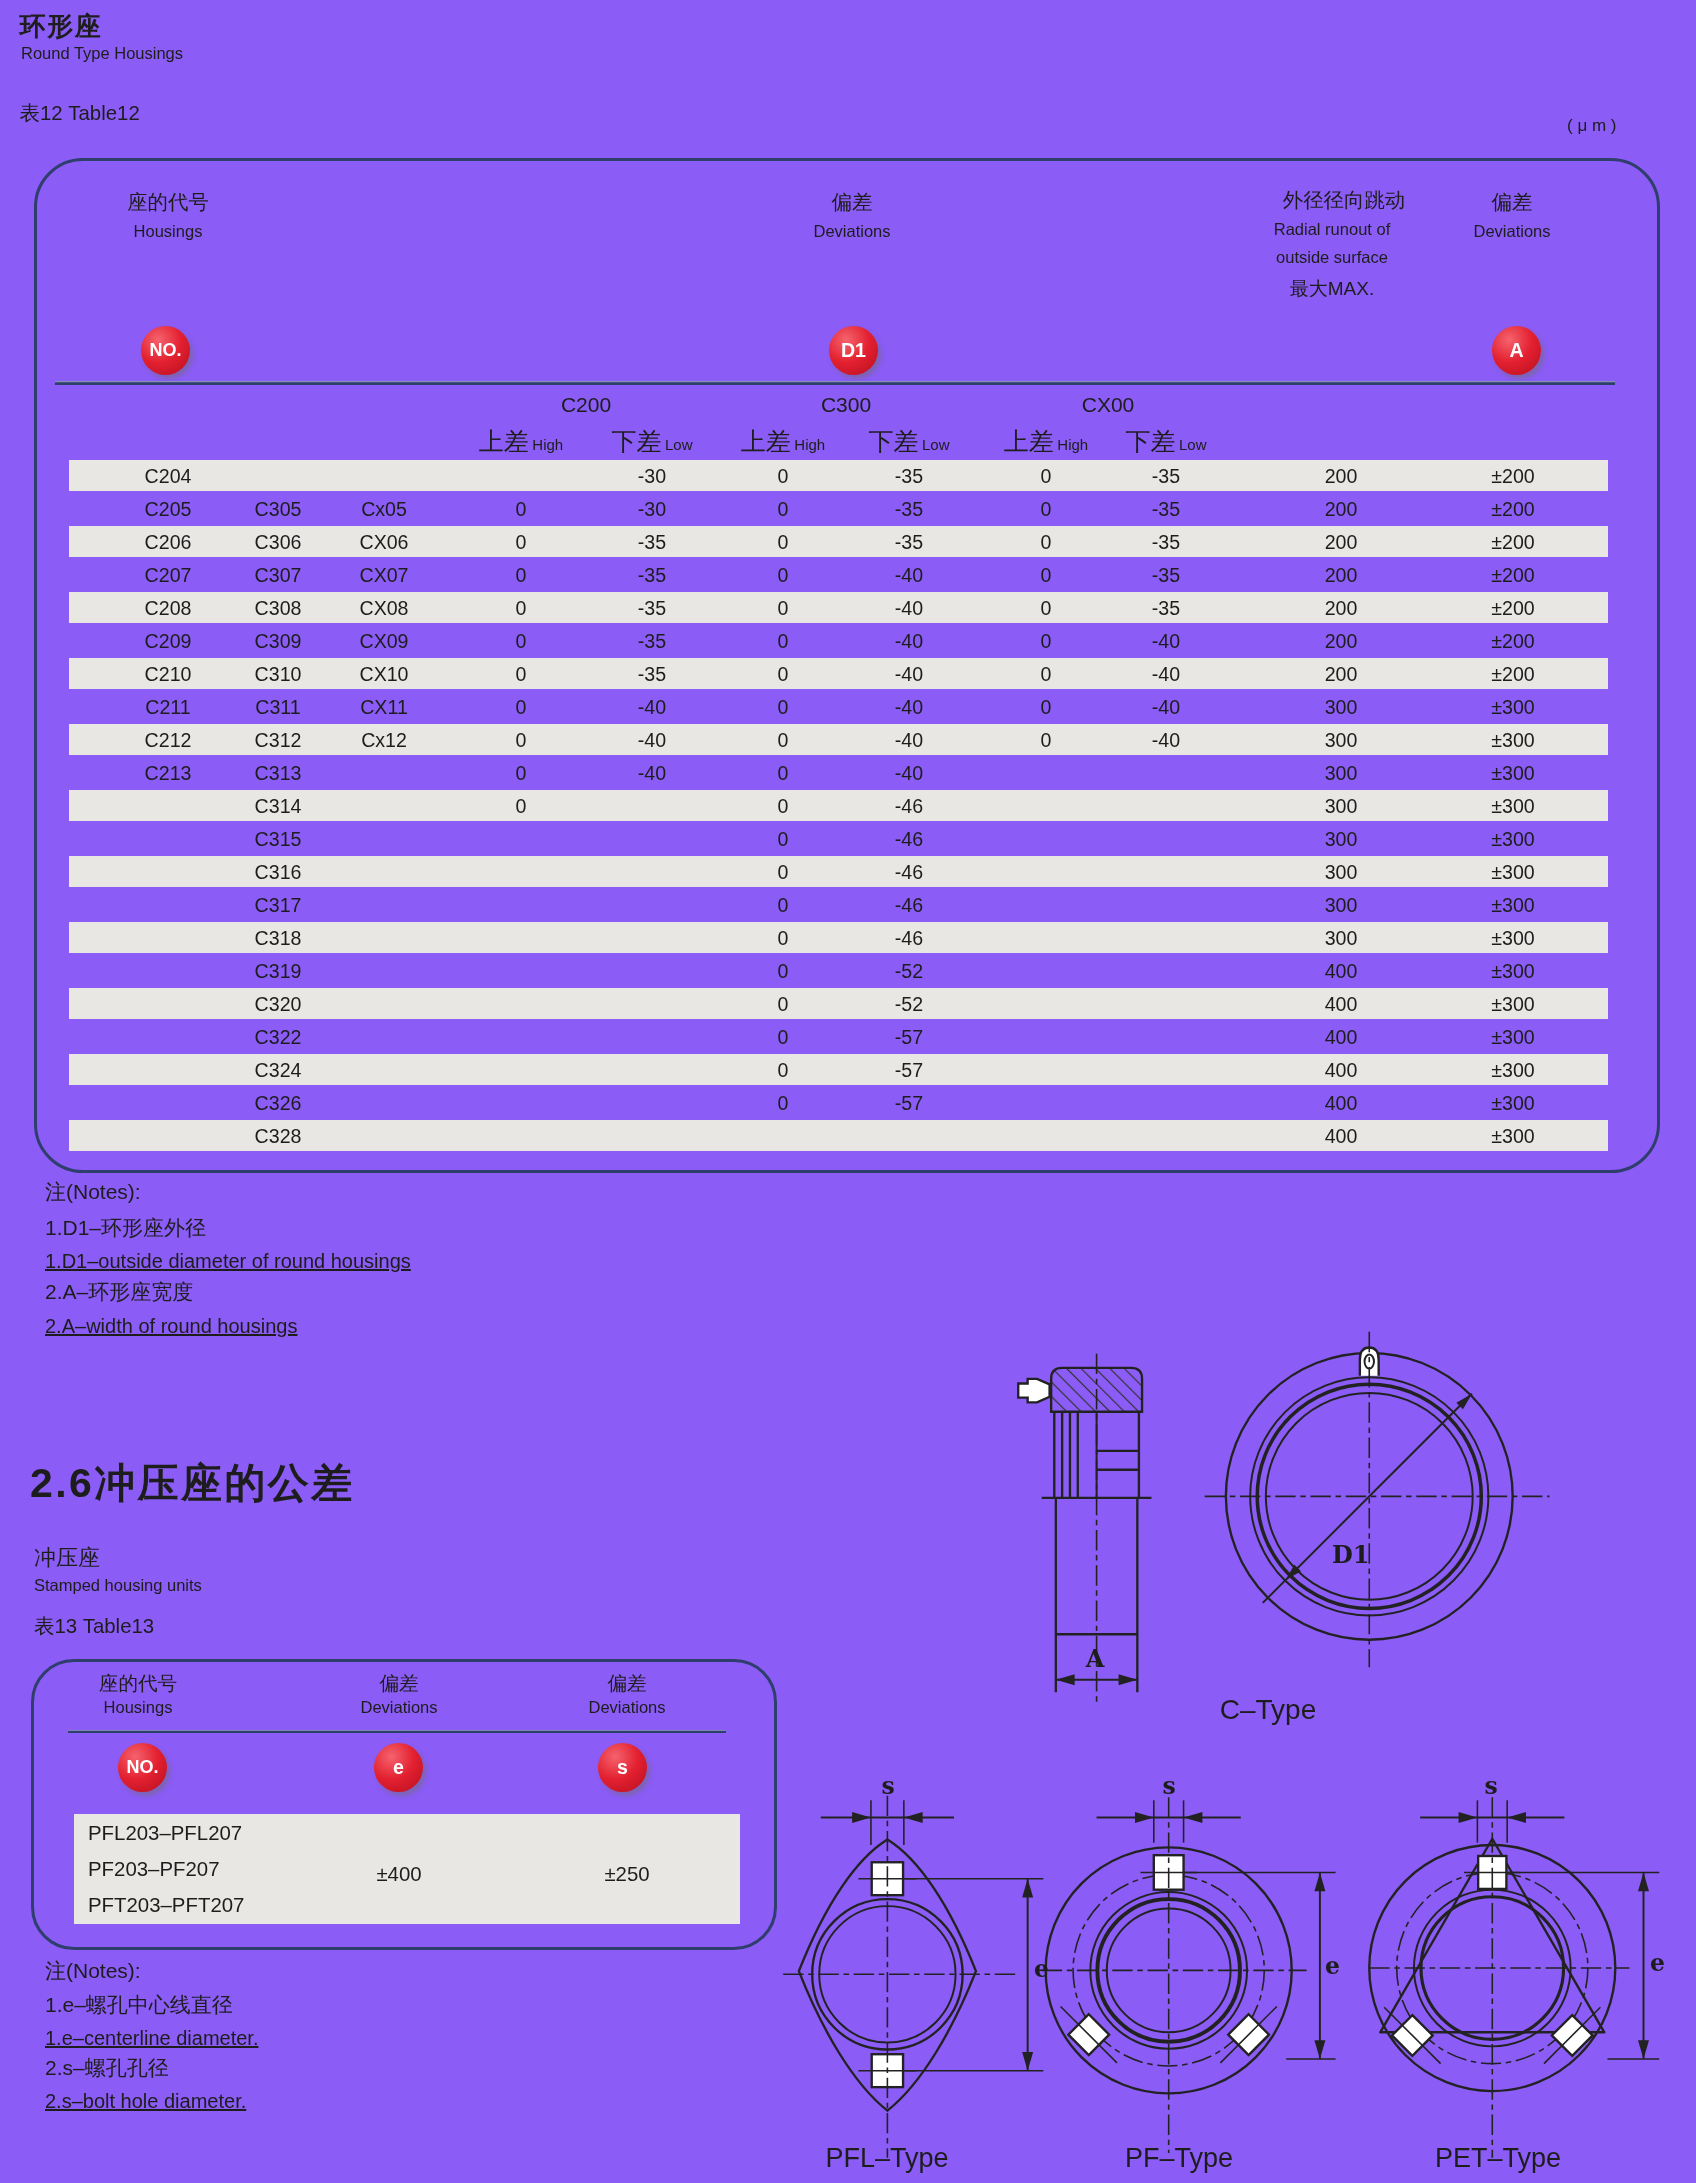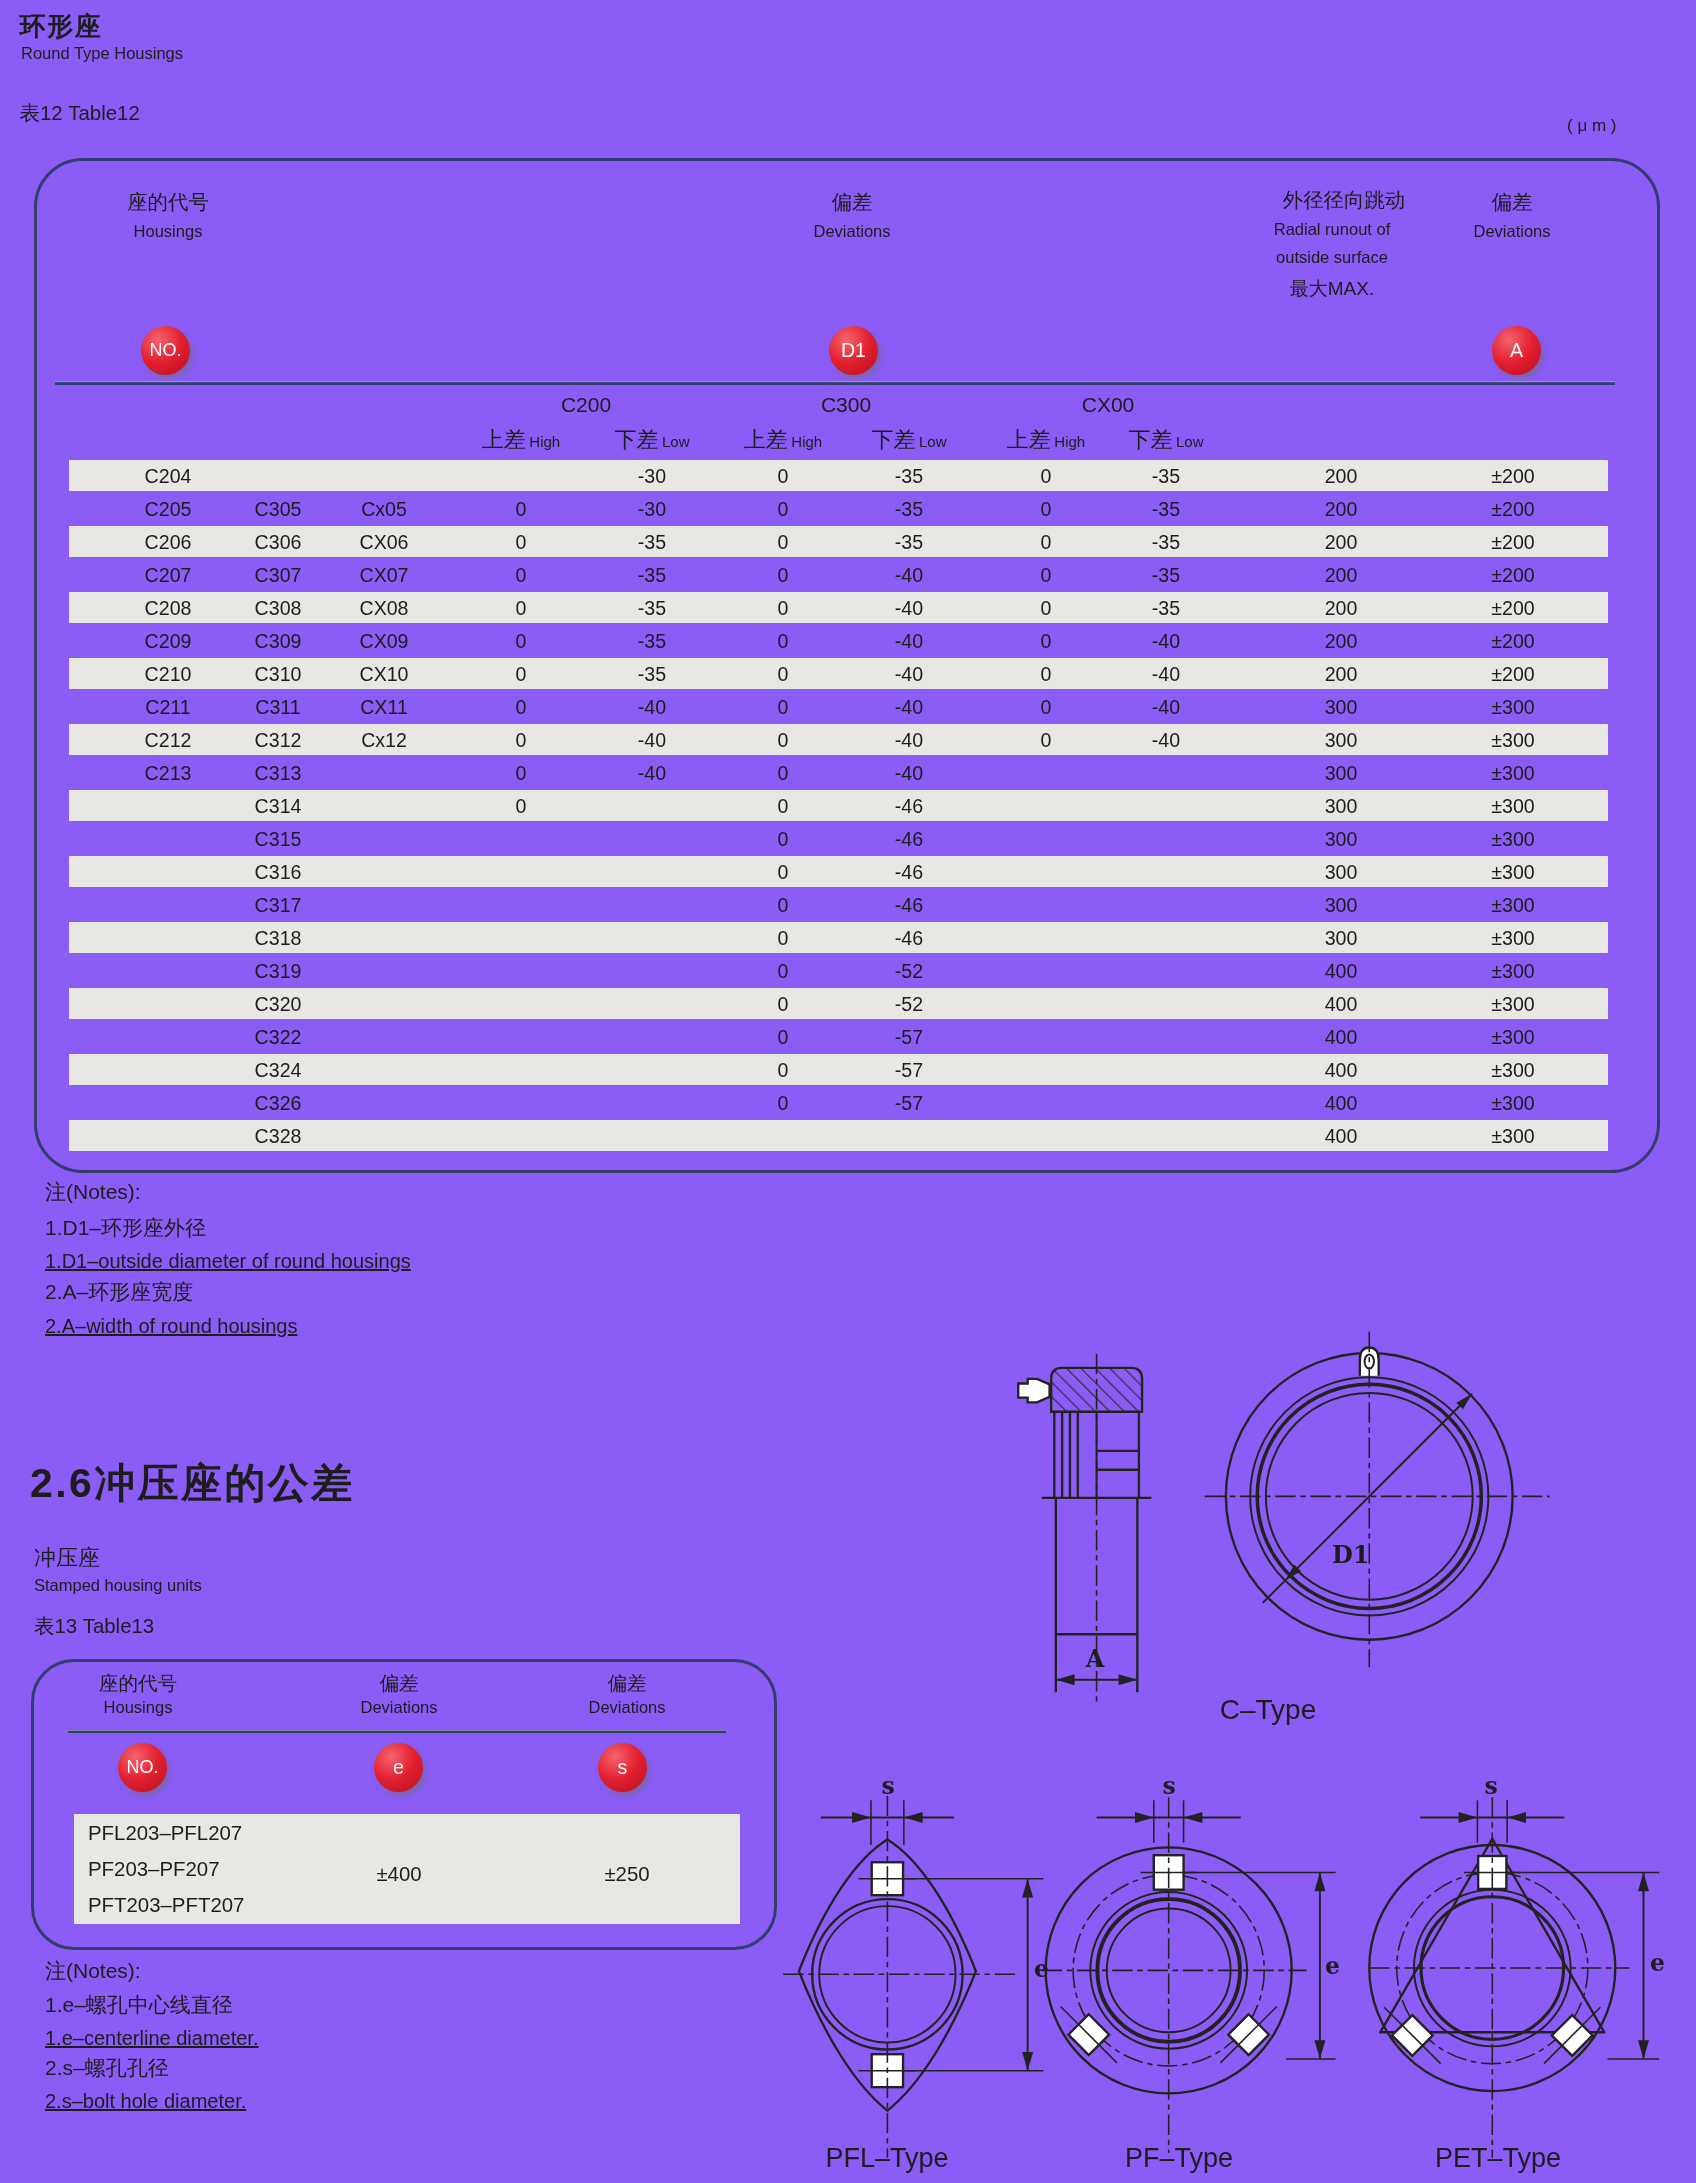--- a/index.html
+++ b/index.html
@@ -14,26 +14,26 @@
   .unit{font-size:17px;}
   
   .roundbox{position:absolute;border:3.1px solid #2f3e6c;background:transparent;}
   .box12{left:34px;top:158px;width:1620px;height:1009px;border-radius:49px;}
   .box13{left:31px;top:1659px;width:740px;height:285px;border-radius:43px;}
   .rule{position:absolute;height:3.9px;background:linear-gradient(#a9b3d2,#2f3e6c 45%);}
   
   .cjk-h{font-size:20.4px;}
   .en-h{font-size:16.5px;}
   .grp{font-size:21px;}
-  .sub-cjk{font-size:22px;}
+  .sub-cjk{font-size:25px;}
   .sub-en{font-size:15px;}
   
   .badge{position:absolute;width:49px;height:49px;border-radius:50%;
          background:radial-gradient(circle at 35% 28%,#f5636e 0%,#e32030 48%,#b50f1e 100%);
-         color:#fff;font-weight:normal;font-size:19.6px;
+         color:#fff;font-weight:bold;font-size:19.6px;
          display:flex;align-items:center;justify-content:center;
          box-shadow:3.1px 3.9px 4.7px rgba(110,110,110,.5);text-align:center;}
   
   .rows12{position:absolute;left:0;top:459px;width:1532px;}
   .t12row{position:relative;height:33px;}
   .t12row.shaded::before{content:'';position:absolute;left:69px;top:0.8px;width:1539px;height:31px;background:#e8e7e4;}
   .cell{position:absolute;top:16.5px;transform:translate(-50%,-50%);font-size:19.6px;white-space:nowrap;}
   .c0{left:168px}.c1{left:278px}.c2{left:384px}.c3{left:521px}.c4{left:652px}
   .c5{left:783px}.c6{left:909px}.c7{left:1046px}.c8{left:1166px}.c9{left:1341px}.c10{left:1513px}
   

